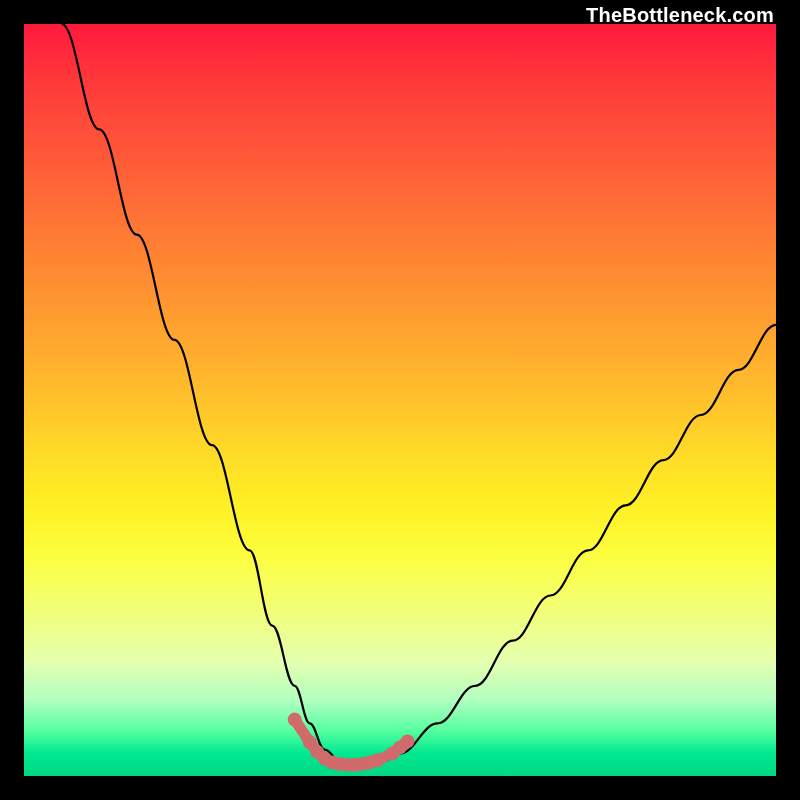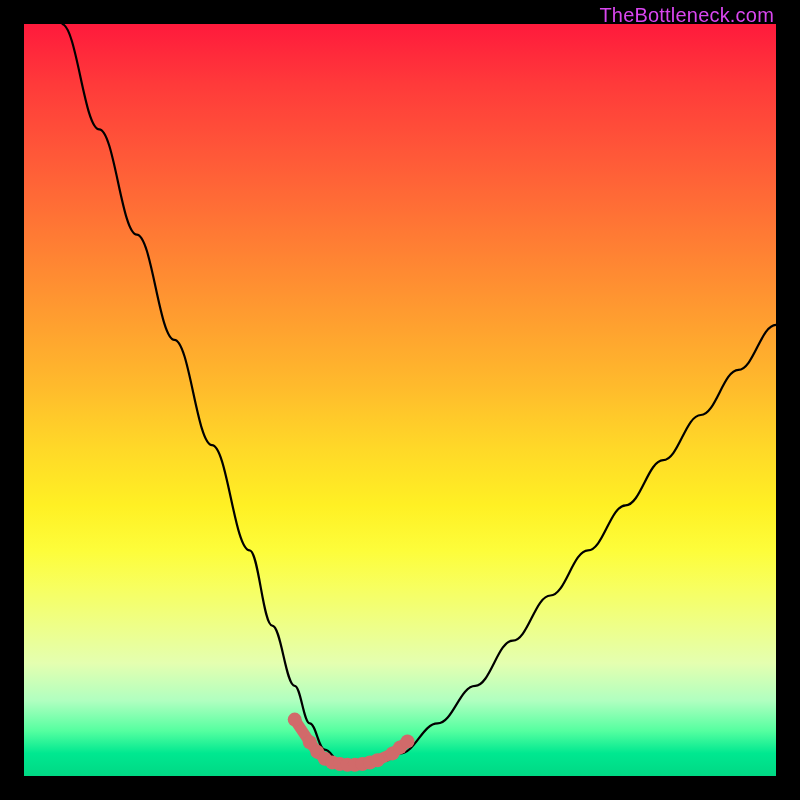--- a/index.html
+++ b/index.html
@@ -33,23 +33,23 @@
       #b0ffc0 90%,
       #55ffa0 94%,
       #00e890 97%,
       #00d884 100%
     );
   }
   .watermark {
     position: absolute;
     top: 4px;
     right: 26px;
-    color: #d946ef;
+    color: #ffffff;
     font-size: 20px;
-    font-weight: 400;
+    font-weight: 700;
     letter-spacing: 0.2px;
     user-select: none;
   }
   svg.curve {
     position: absolute;
     left: 0;
     top: 0;
     width: 752px;
     height: 752px;
   }

